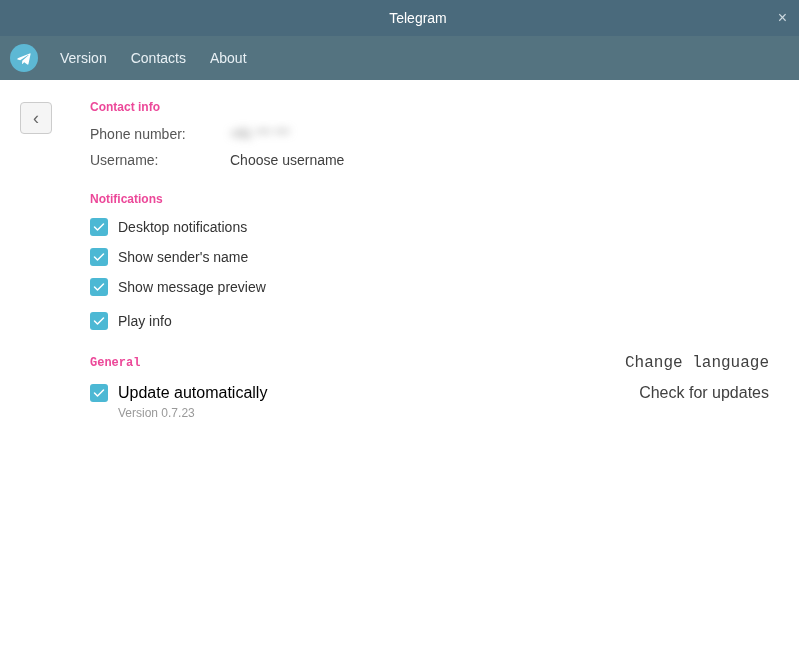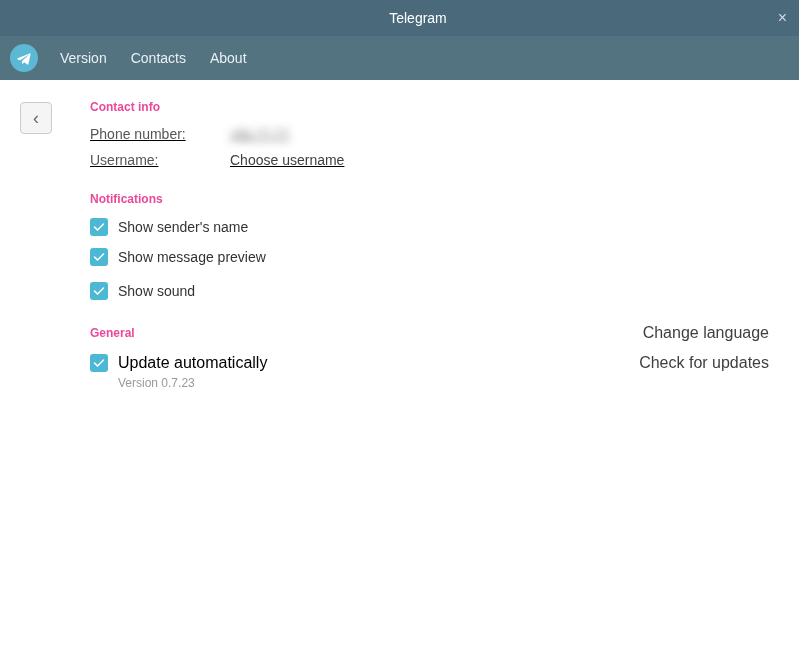--- a/index.html
+++ b/index.html
@@ -141,21 +141,20 @@
       font-size: 12px;
       font-weight: 600;
       color: #ec4899;
       margin-bottom: 12px;
     }
     .info-row {
       display: flex;
       align-items: flex-start;
       margin-bottom: 10px;
       font-size: 14px;
-      text-decoration: underline;
     }
     .info-label {
       color: #555;
       width: 140px;
       flex-shrink: 0;
     }
     .info-value {
       color: #333;
     }
     .info-value.blurred {
@@ -190,20 +189,21 @@
     }
     .checkbox svg {
       width: 12px; height: 12px;
     }
     
     .general-header {
       display: flex;
       align-items: center;
       justify-content: space-between;
       margin-bottom: 12px;
+      font-family: Liberation Mono, monospace;
     }
     .version-text {
       font-size: 12px;
       color: #999;
       margin-left: 28px;
       margin-top: 4px;
     }
     .general-row {
       display: flex;
       align-items: center;
@@ -249,48 +249,56 @@
     </div>
     <div class="info-row">
       <span class="info-label">Username:</span>
       <a class="info-link">Choose username</a>
     </div>
   </div>
 
   <div class="section">
     <div class="section-title">Notifications</div>
 
-
     <div class="checkbox-row">
       <div class="checkbox">
         <svg viewBox="0 0 12 12" fill="white">
             <path d="M1.5 6 L4.5 9 L10.5 3" stroke="white" stroke-width="1.5" fill="none" stroke-linecap="round" stroke-linejoin="round"></path>
           </svg>
       </div>
-      <span>Show sender's name</span>
+      <span>Desktop notifications</span>
     </div>
 
     <div class="checkbox-row">
       <div class="checkbox">
         <svg viewBox="0 0 12 12" fill="white">
             <path d="M1.5 6 L4.5 9 L10.5 3" stroke="white" stroke-width="1.5" fill="none" stroke-linecap="round" stroke-linejoin="round"></path>
           </svg>
       </div>
-      <span>Show message preview</span>
-    </div>
-
-    <div style="height: 4px;"></div>
+      <span>Show sender's name</span>
+    </div>
 
     <div class="checkbox-row">
       <div class="checkbox">
         <svg viewBox="0 0 12 12" fill="white">
             <path d="M1.5 6 L4.5 9 L10.5 3" stroke="white" stroke-width="1.5" fill="none" stroke-linecap="round" stroke-linejoin="round"></path>
           </svg>
       </div>
-      <span>Show sound</span>
+      <span>Show message preview</span>
+    </div>
+
+    <div style="height: 4px;"></div>
+
+    <div class="checkbox-row">
+      <div class="checkbox">
+        <svg viewBox="0 0 12 12" fill="white">
+            <path d="M1.5 6 L4.5 9 L10.5 3" stroke="white" stroke-width="1.5" fill="none" stroke-linecap="round" stroke-linejoin="round"></path>
+          </svg>
+      </div>
+      <span>Play info</span>
     </div>
   </div>
 
   <div class="section">
     <div class="general-header">
       <div class="section-title" style="margin-bottom:0;">General</div>
       <a class="info-link">Change language</a>
     </div>
 
     <div class="general-row">

